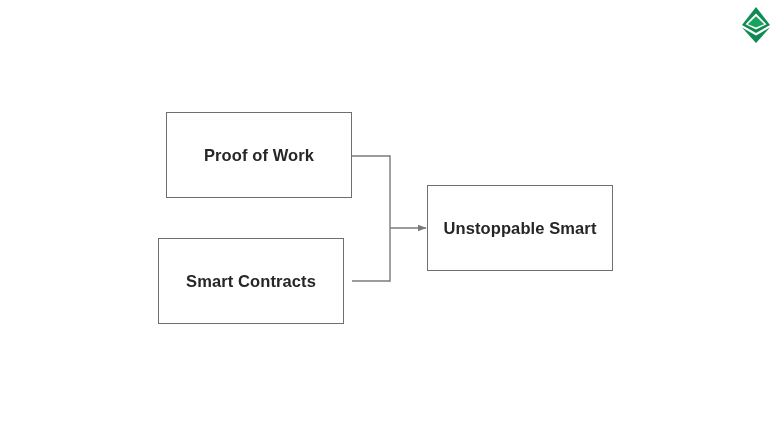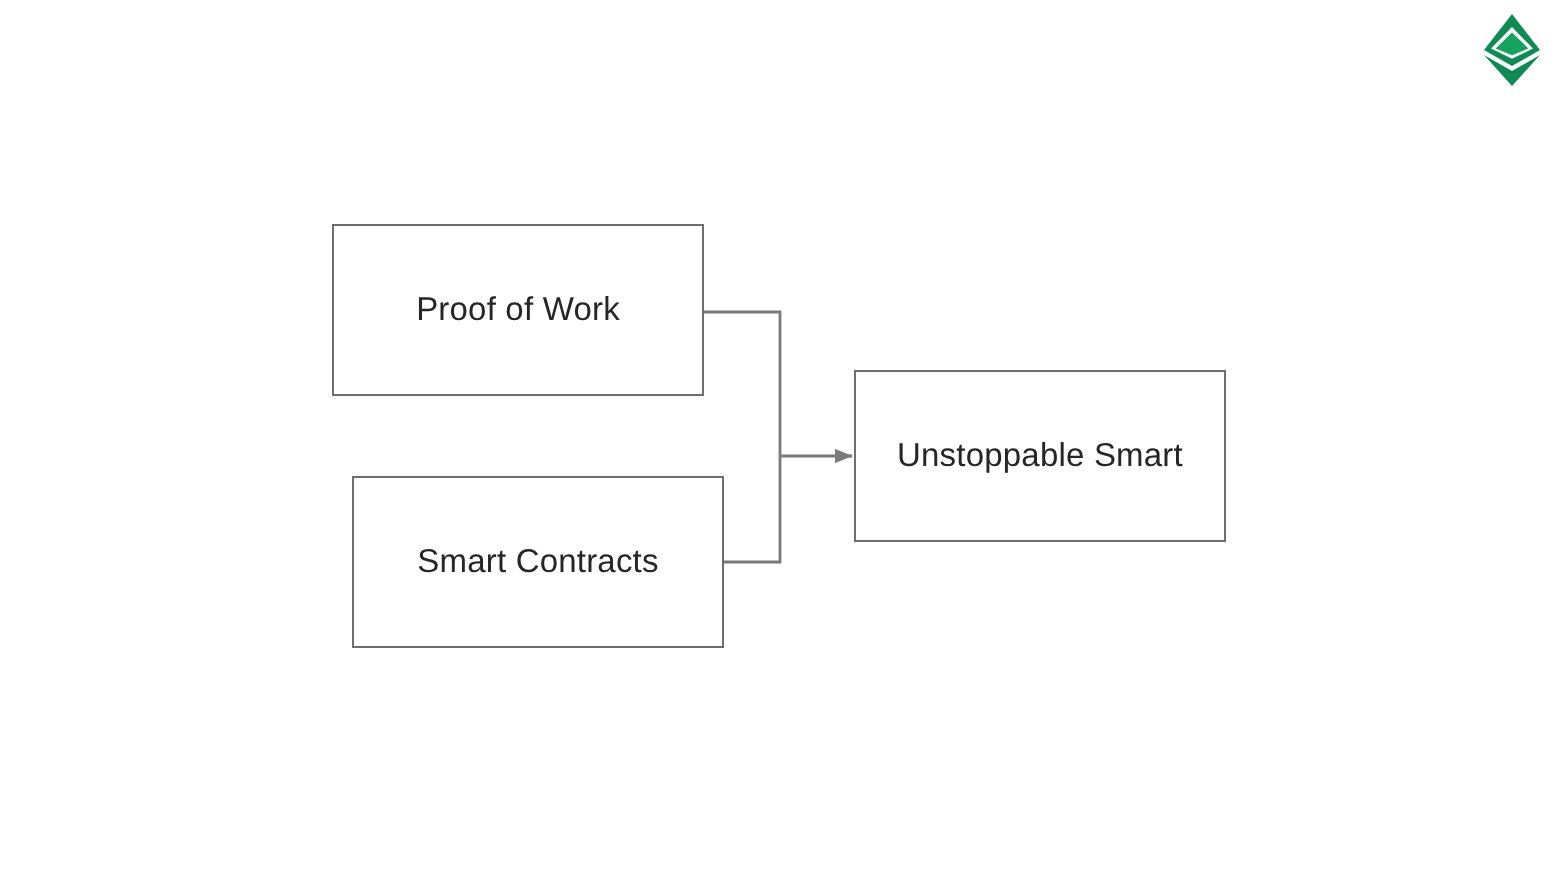--- a/index.html
+++ b/index.html
@@ -10,20 +10,21 @@
   }
   body {
     font-family: "Liberation Sans", "DejaVu Sans", sans-serif;
   }
   #canvas {
     position: relative;
     width: 780px;
     height: 438px;
     background: #ffffff;
     overflow: hidden;
+    font-weight: bold;
   }
   
   .brand-logo {
     position: absolute;
     left: 740px;
     top: 6px;
     width: 32px;
     height: 38px;
     line-height: 0;
   }
@@ -40,21 +41,21 @@
     justify-content: center;
   }
   .node-label {
     font-size: 16.5px;
     color: #262626;
     letter-spacing: 0.1px;
     white-space: nowrap;
     text-align: center;
   }
   #node-pow        { left: 166px; top: 112px; width: 186px; height: 86px; }
-  #node-contracts  { left: 176px; top: 238px; width: 186px; height: 86px; }
+  #node-contracts  { left: 158px; top: 238px; width: 186px; height: 86px; }
   #node-dapps      { left: 427px; top: 185px; width: 186px; height: 86px; }
 
   
   .connectors {
     position: absolute;
     left: 0;
     top: 0;
     width: 780px;
     height: 438px;
     pointer-events: none;

